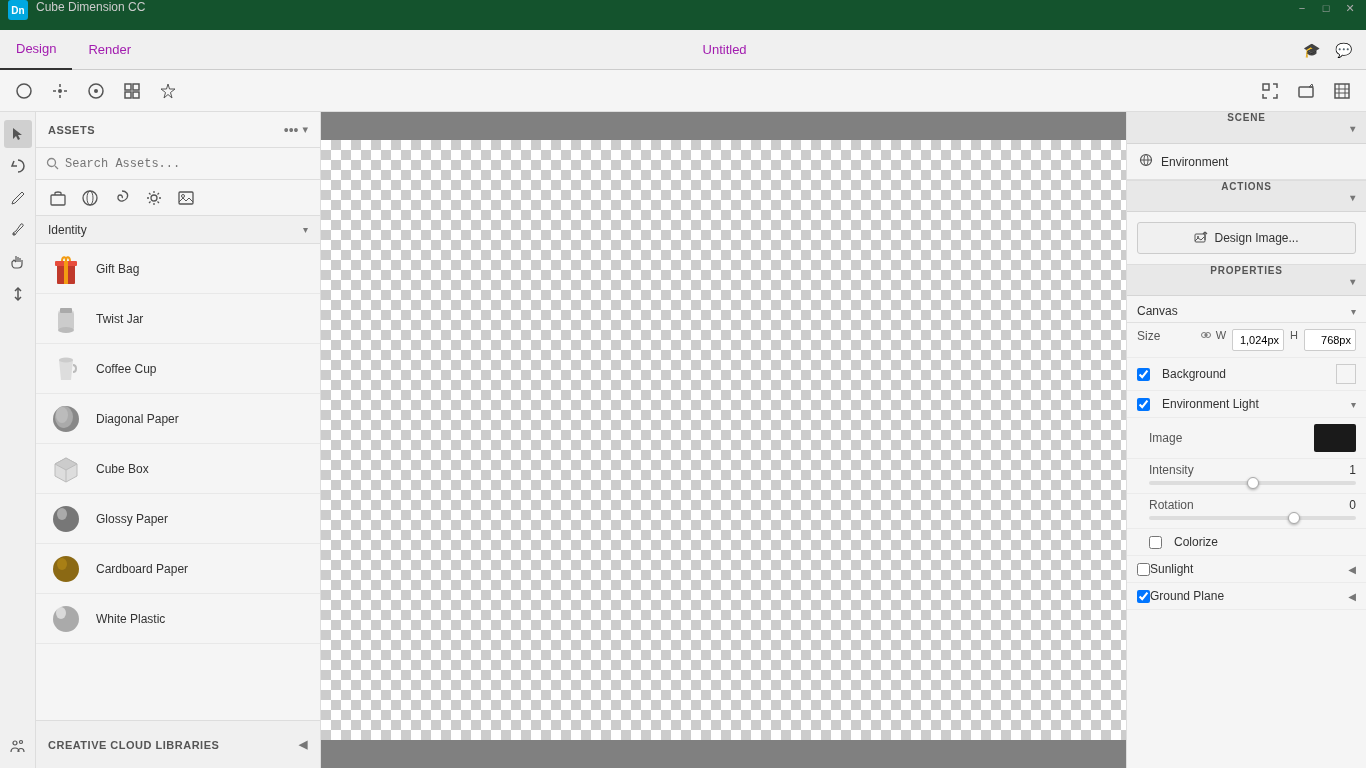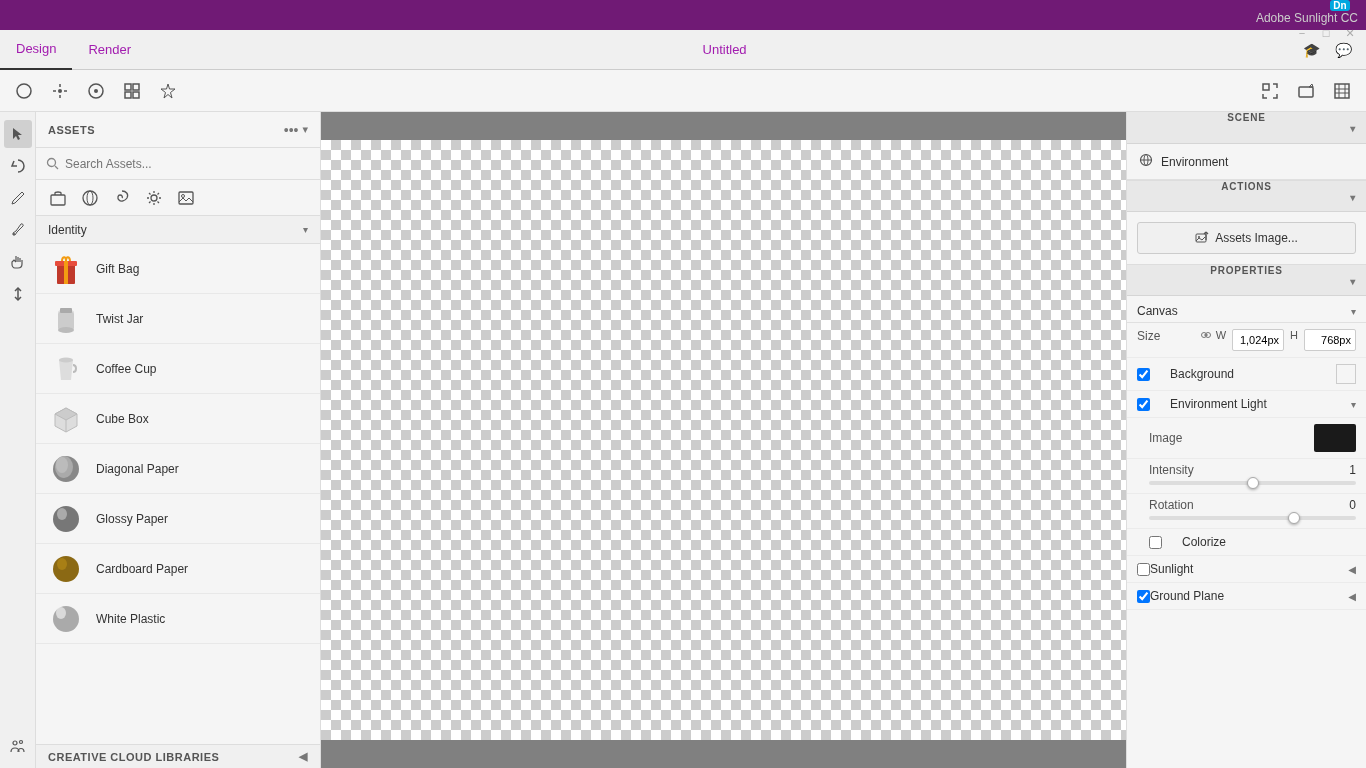--- a/index.html
+++ b/index.html
@@ -1,27 +1,26 @@
 <!DOCTYPE html>
 <html><head>
   <meta charset="utf-8">
   <style>
     * { margin: 0; padding: 0; box-sizing: border-box; }
     body { font-family: -apple-system, BlinkMacSystemFont, 'Segoe UI', Arial, sans-serif; font-size: 12px; background: #3c3c3c; color: #333; overflow: hidden; width: 1366px; height: 768px; }
 
     
     .titlebar {
       height: 30px;
-      background: #701a75;
-      display: flex;
-      align-items: flex-end;
+      background: #14532d;
+      display: flex;
+      align-items: flex-start;
       padding: 0 8px;
       color: #ccc;
       font-size: 12px;
-      flex-direction: column;
     }
     .titlebar-logo { width: 20px; height: 20px; background: #00a8e0; border-radius: 3px; display: flex; align-items: center; justify-content: center; color: white; font-weight: bold; font-size: 10px; margin-right: 8px; }
     .titlebar-title { flex: 1; }
     .titlebar-controls { display: flex; gap: 8px; }
     .titlebar-btn { width: 16px; height: 16px; display: flex; align-items: center; justify-content: center; color: #aaa; cursor: pointer; font-size: 11px; }
 
     
     .menubar {
       height: 40px;
       background: #f0f0f0;
@@ -143,20 +142,21 @@
       gap: 6px;
       background: #f5f5f5;
     }
     .search-bar input {
       flex: 1;
       border: none;
       background: transparent;
       font-size: 12px;
       outline: none;
       color: #333;
+      font-family: Liberation Mono, monospace;
     }
 
     .asset-type-bar {
       height: 36px;
       display: flex;
       align-items: center;
       padding: 0 10px;
       border-bottom: 1px solid #ddd;
       gap: 8px;
     }
@@ -201,21 +201,21 @@
       width: 40px;
       height: 40px;
       display: flex;
       align-items: center;
       justify-content: center;
       flex-shrink: 0;
     }
     .asset-name { font-size: 12px; color: #333; }
 
     .cloud-libraries-bar {
-      height: 24px;
+      height: 48px;
       display: flex;
       align-items: center;
       padding: 0 12px;
       background: #f0f0f0;
       border-top: 1px solid #ddd;
       font-size: 11px;
       color: #555;
       font-weight: 600;
       letter-spacing: 0.5px;
     }
@@ -337,21 +337,21 @@
       gap: 4px;
     }
 
     
     .checkbox-row {
       display: flex;
       align-items: center;
       padding: 6px 10px;
       border-bottom: 1px solid #ebebeb;
       font-size: 12px;
-      gap: 20px;
+      gap: 12px;
     }
     .checkbox-row input[type=checkbox] { margin: 0; }
     .color-swatch {
       width: 20px;
       height: 20px;
       background: #f5f5f5;
       border: 1px solid #ccc;
       margin-left: auto;
     }
     .section-arrow-right { margin-left: auto; color: #777; font-size: 10px; }
@@ -405,21 +405,21 @@
     ::-webkit-scrollbar-thumb { background: #bbb; border-radius: 3px; }
     ::-webkit-scrollbar-track { background: #f0f0f0; }
   </style>
 </head>
 <body>
 
 <div class="titlebar">
   <div class="titlebar-logo">
     <span>Dn</span>
   </div>
-  <span class="titlebar-title">Adobe Sunlight CC</span>
+  <span class="titlebar-title">Cube Dimension CC</span>
   <div class="titlebar-controls">
     <div class="titlebar-btn">−</div>
     <div class="titlebar-btn">□</div>
     <div class="titlebar-btn">✕</div>
   </div>
 </div>
 
 <div class="menubar">
   <div class="menubar-tab active">Design</div>
   <div class="menubar-tab">Render</div>
@@ -636,37 +636,37 @@
             <path d="M26 15 C30 15 30 22 26 22" stroke="#bbb" stroke-width="2" fill="none"></path>
           </svg>
         </div>
         <span class="asset-name">Coffee Cup</span>
       </div>
 
 
       <div class="asset-item">
         <div class="asset-thumb">
           <svg width="38" height="38" viewBox="0 0 38 38">
+            <ellipse cx="19" cy="19" rx="13" ry="13" fill="#888"></ellipse>
+            <ellipse cx="17" cy="17" rx="9" ry="11" fill="#aaa"></ellipse>
+            <ellipse cx="15" cy="15" rx="6" ry="8" fill="#bbb"></ellipse>
+          </svg>
+        </div>
+        <span class="asset-name">Diagonal Paper</span>
+      </div>
+
+      <div class="asset-item">
+        <div class="asset-thumb">
+          <svg width="38" height="38" viewBox="0 0 38 38">
             <polygon points="19,8 30,14 30,26 19,32 8,26 8,14" fill="#ddd" stroke="#bbb" stroke-width="1"></polygon>
             <polygon points="19,8 30,14 19,20 8,14" fill="#ccc" stroke="#bbb" stroke-width="1"></polygon>
             <line x1="19" y1="20" x2="19" y2="32" stroke="#bbb" stroke-width="1"></line>
           </svg>
         </div>
         <span class="asset-name">Cube Box</span>
-      </div>
-
-      <div class="asset-item">
-        <div class="asset-thumb">
-          <svg width="38" height="38" viewBox="0 0 38 38">
-            <ellipse cx="19" cy="19" rx="13" ry="13" fill="#888"></ellipse>
-            <ellipse cx="17" cy="17" rx="9" ry="11" fill="#aaa"></ellipse>
-            <ellipse cx="15" cy="15" rx="6" ry="8" fill="#bbb"></ellipse>
-          </svg>
-        </div>
-        <span class="asset-name">Diagonal Paper</span>
       </div>
 
       <div class="asset-item">
         <div class="asset-thumb">
           <svg width="38" height="38" viewBox="0 0 38 38">
             <ellipse cx="19" cy="19" rx="13" ry="13" fill="#777"></ellipse>
             <ellipse cx="15" cy="14" rx="5" ry="6" fill="#ddd" opacity="0.5"></ellipse>
           </svg>
         </div>
         <span class="asset-name">Glossy Paper</span>
@@ -729,21 +729,21 @@
 
     <div class="match-image-btn">
       <svg width="14" height="14" viewBox="0 0 14 14" fill="none">
         <rect x="1" y="3" width="10" height="8" rx="1" stroke="#555" stroke-width="1" fill="none"></rect>
         <circle cx="4" cy="6" r="1" fill="#555"></circle>
         <polyline points="1,10 4,7 7,9 10,6" stroke="#555" stroke-width="1" fill="none"></polyline>
         <line x1="11" y1="1" x2="11" y2="9" stroke="#555" stroke-width="1.2"></line>
         <line x1="9" y1="3" x2="11" y2="1" stroke="#555" stroke-width="1.2"></line>
         <line x1="13" y1="3" x2="11" y2="1" stroke="#555" stroke-width="1.2"></line>
       </svg>
-      <span>Assets Image...</span>
+      <span>Design Image...</span>
     </div>
 
     <div class="panel-section-header properties-section">
       <span>PROPERTIES</span>
       <span class="panel-section-arrow">▾</span>
     </div>
 
     <div class="canvas-label">
       <span>Canvas</span>
       <span class="canvas-label-arrow">▾</span>

